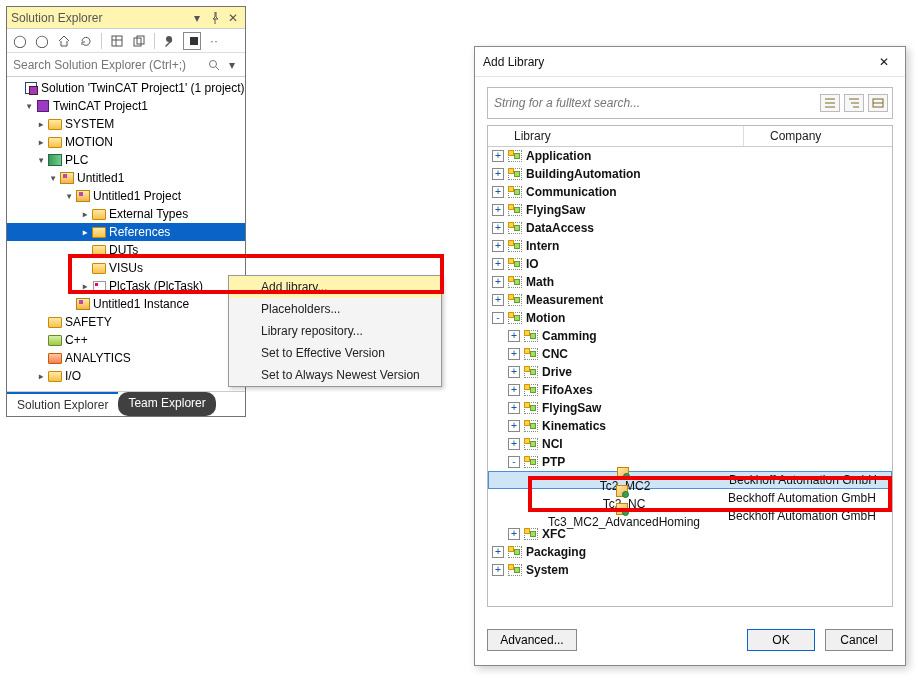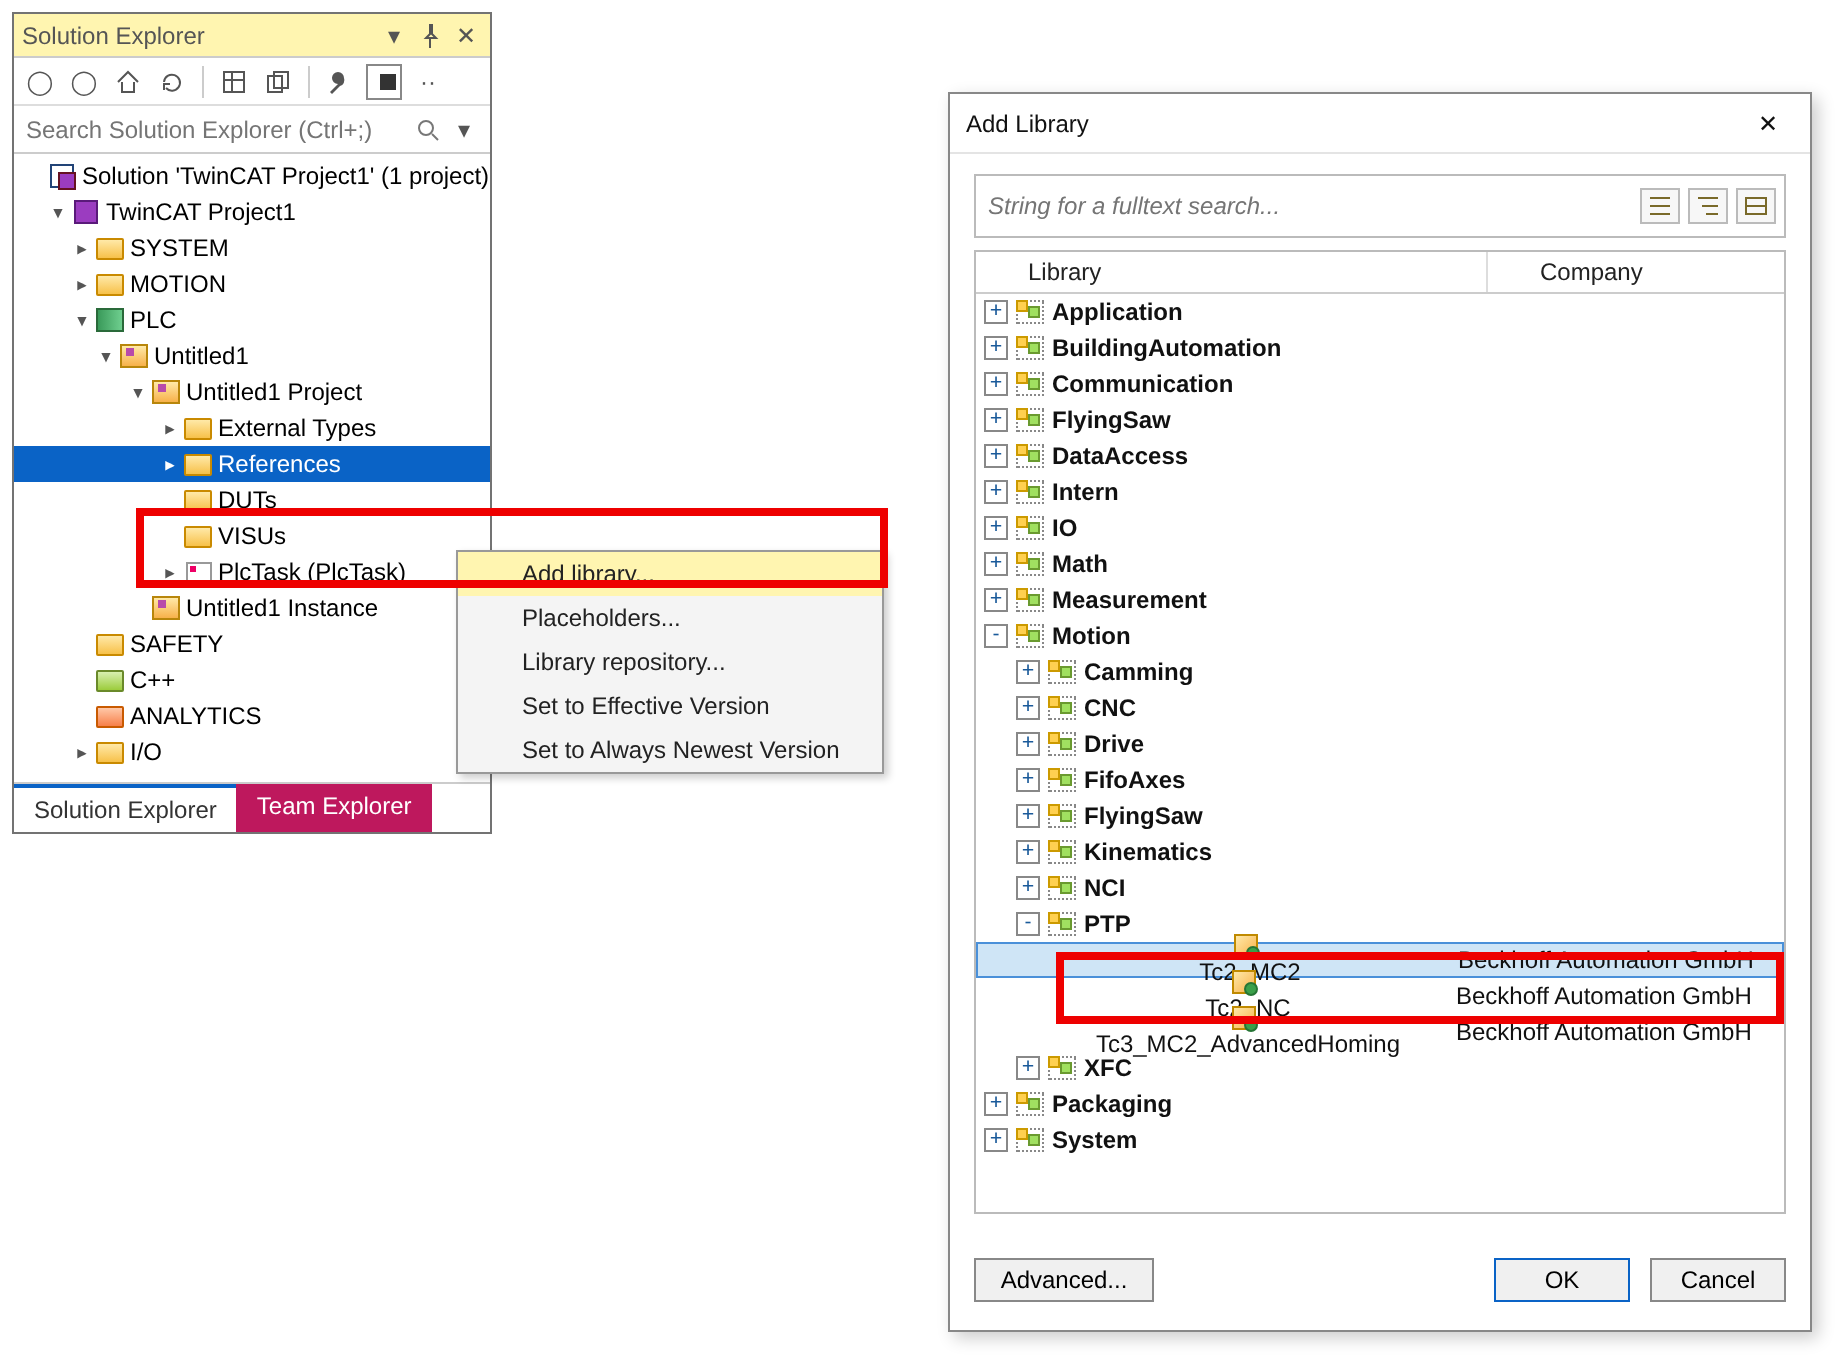--- a/index.html
+++ b/index.html
@@ -21,21 +21,21 @@
   .node .ic { width: 16px; height: 16px; display: inline-flex; align-items: center; justify-content: center; margin-right: 2px; }
   .node .lbl { color: #000000; }
   .ind1 { padding-left: 16px; } .ind2 { padding-left: 28px; } .ind3 { padding-left: 40px; }
   .ind4 { padding-left: 56px; } .ind5 { padding-left: 72px; }
   .selected { background: #0a63c6; }
   .selected .lbl, .selected .tw { color: #fff; }
 
   .tabstrip { display: flex; border-top: 1px solid #ccc; }
   .tabstrip .tab { padding: 4px 10px; color: #333; }
   .tabstrip .tab.active { background: #fff; border-top: 2px solid #0a63c6; }
-  .tabstrip .tab.inactive { background: #be185d; color: #fff; }
+  .tabstrip .tab.inactive { background: #404040; color: #fff; border-radius: 10px; }
 
   
   .i-folder { width: 14px; height: 11px; background: linear-gradient(#ffe9a8,#f7c14a); border: 1px solid #c98a00; border-radius: 1px; }
   .i-folder-g { width: 14px; height: 11px; background: linear-gradient(#d8f0b0,#9ccc3c); border: 1px solid #6a8a2a; border-radius: 1px; }
   .i-folder-r { width: 14px; height: 11px; background: linear-gradient(#ffc8a8,#f7804a); border: 1px solid #c95a00; border-radius: 1px; }
   .i-sol { width: 12px; height: 12px; border: 1px solid #247; background: #fff; position: relative; }
   .i-sol::after { content: ""; position: absolute; right: -2px; bottom: -2px; width: 7px; height: 7px; background: #9b3cc0; border: 1px solid #612; }
   .i-tc { width: 12px; height: 12px; background: #9b3cc0; border: 1px solid #5a1a7a; }
   .i-plc { width: 14px; height: 12px; background: linear-gradient(90deg,#3a9a5a,#6fcf8f); border: 1px solid #2a6a3a; }
   .i-obj { width: 14px; height: 12px; background: linear-gradient(#ffe9a8,#f7b14a); border: 1px solid #b8860b; position: relative; }

